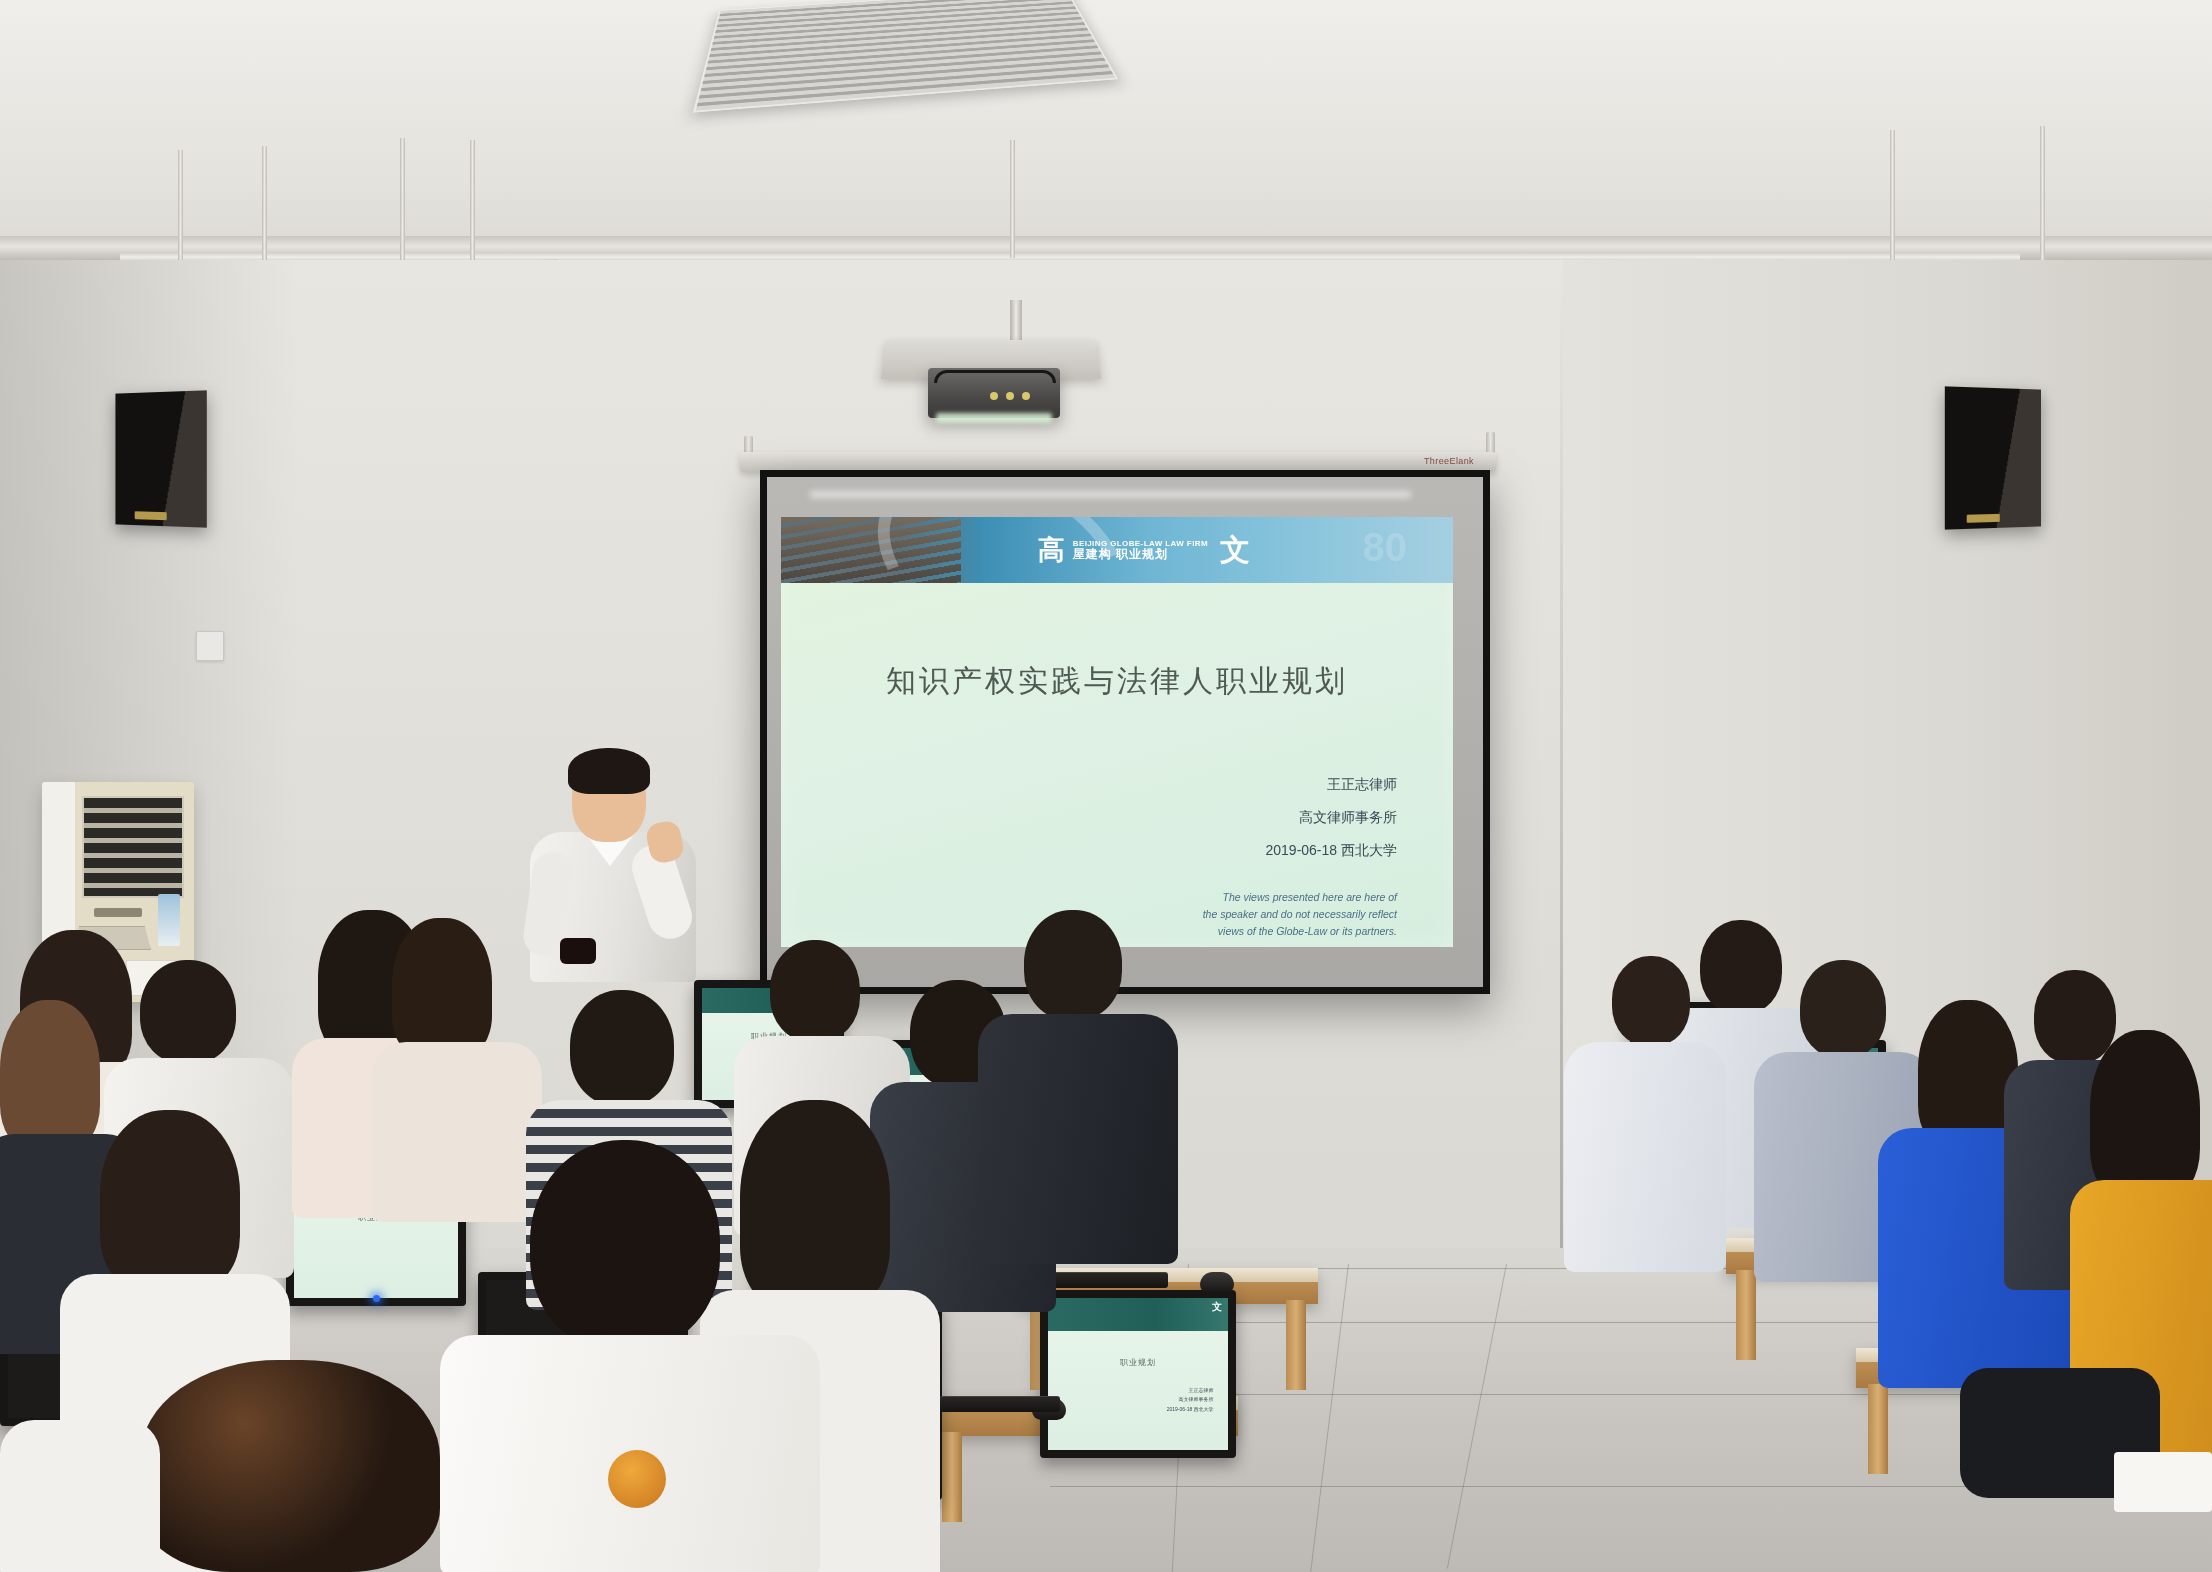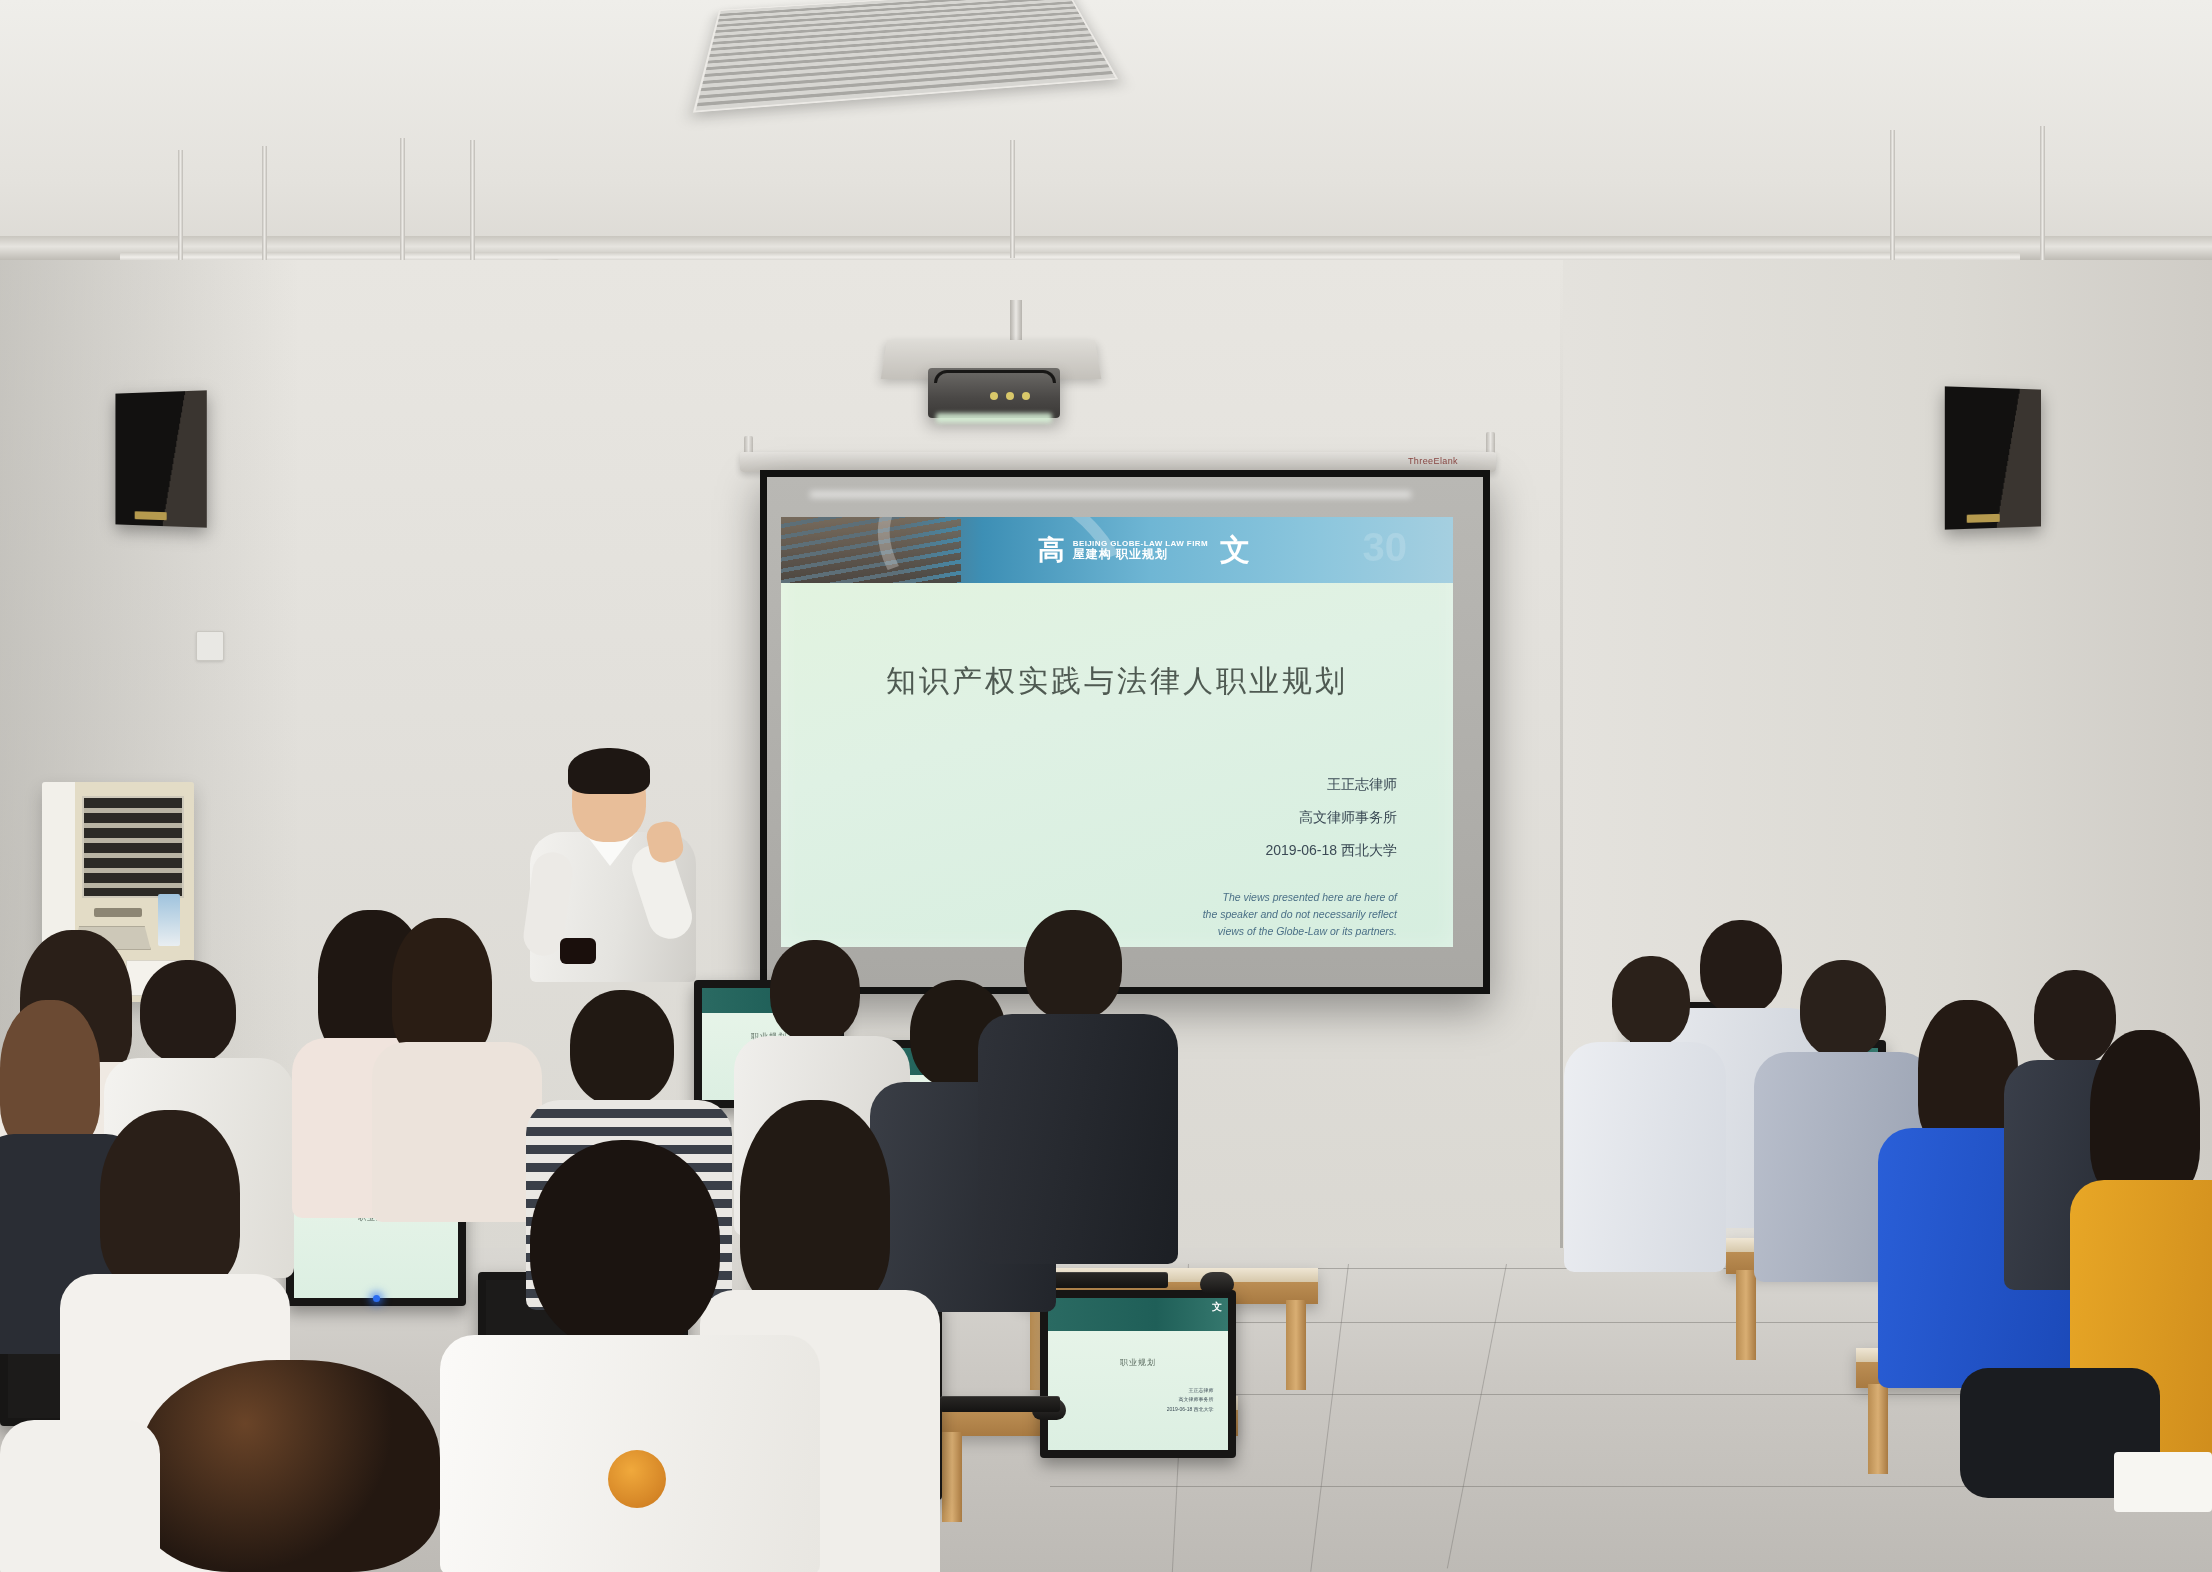--- a/index.html
+++ b/index.html
@@ -61,21 +61,21 @@
     background:#d9c86a;top:24px;}
   #projector .glow{position:absolute;left:8px;right:8px;bottom:-5px;height:10px;
     background:#d9f2d8;border-radius:3px;filter:blur(2px);opacity:.85;}
   #projector .cable{position:absolute;left:6px;top:2px;width:116px;height:10px;
     border:3px solid #181716;border-bottom:none;border-radius:14px 14px 0 0;}
 
   
   #screen-case{position:absolute;left:740px;top:452px;width:756px;height:20px;
     background:linear-gradient(180deg,#e6e4e0,#c6c3bd);border-radius:3px;
     box-shadow:0 3px 7px rgba(0,0,0,.18);}
-  #screen-case .logo{position:absolute;right:38px;top:4px;font-size:9px;color:#8e4a46;
+  #screen-case .logo{position:absolute;right:22px;top:4px;font-size:9px;color:#8e4a46;
     letter-spacing:.4px;}
   .case-hook{position:absolute;width:9px;height:34px;
     background:linear-gradient(90deg,#bbb8b2,#e9e7e3,#bbb8b2);border-radius:2px;}
   #screen-frame{position:absolute;left:760px;top:470px;width:716px;height:510px;
     background:#121211;padding:7px;box-shadow:0 16px 40px rgba(0,0,0,.35);}
   #screen-surface{position:relative;width:100%;height:100%;
     background:linear-gradient(180deg,#b9b8b4,#a9a8a4);overflow:hidden;}
   #screen-hl{position:absolute;left:6%;right:10%;top:14px;height:7px;
     background:rgba(255,255,255,.55);filter:blur(3px);}
 
@@ -239,21 +239,21 @@
   </div>
 
   <div id="screen-frame">
     <div id="screen-surface">
       <div id="screen-hl"></div>
 
       <div id="slide">
         <div id="slide-banner">
           <div id="banner-temple"></div>
           <div id="banner-swoosh"></div>
-          <div id="banner-ghost">30</div>
+          <div id="banner-ghost">80</div>
           <div id="banner-logo">
             <span class="gao">高</span>
             <span class="stack">
               <span class="en">BEIJING GLOBE-LAW LAW FIRM</span>
               <span class="cn">屋建构  职业规划</span>
             </span>
             <span class="wen">文</span>
           </div>
         </div>
 

